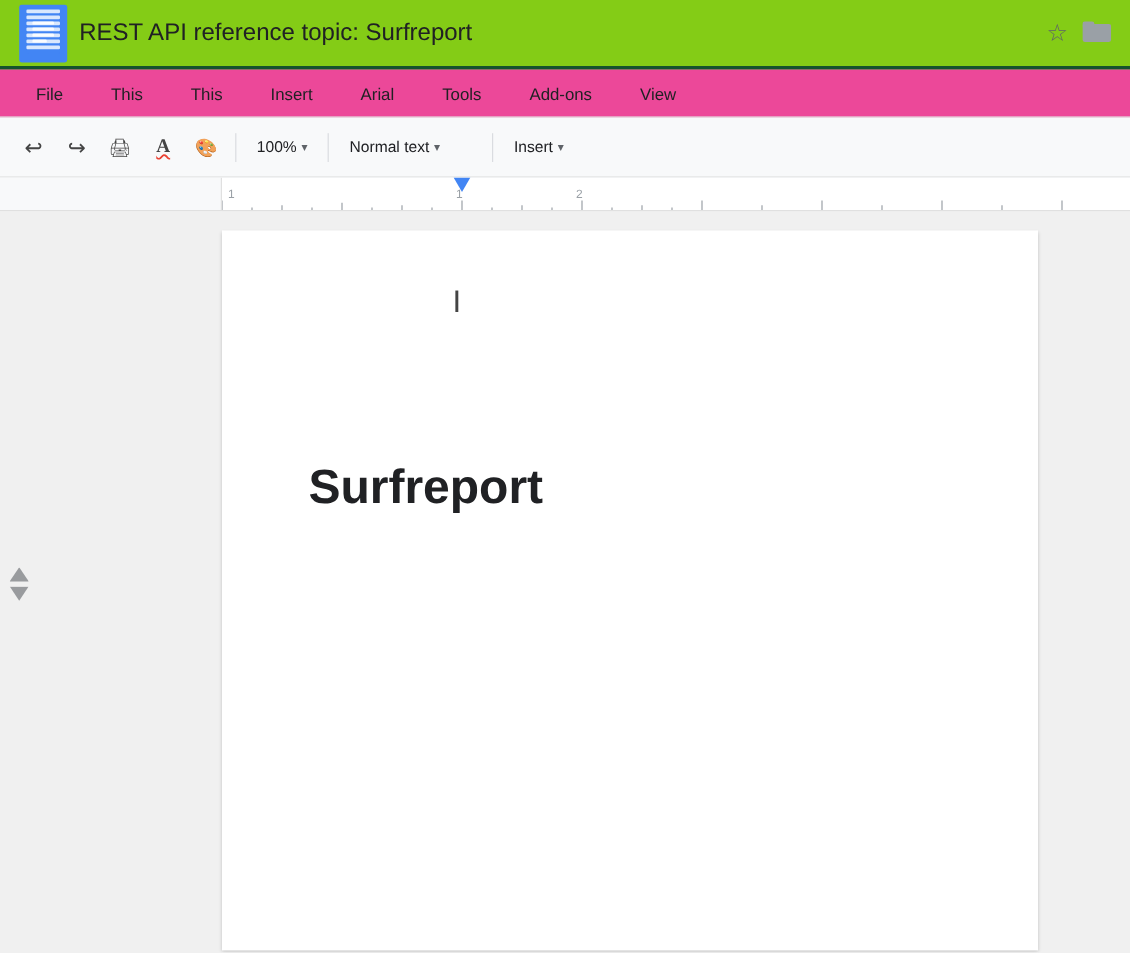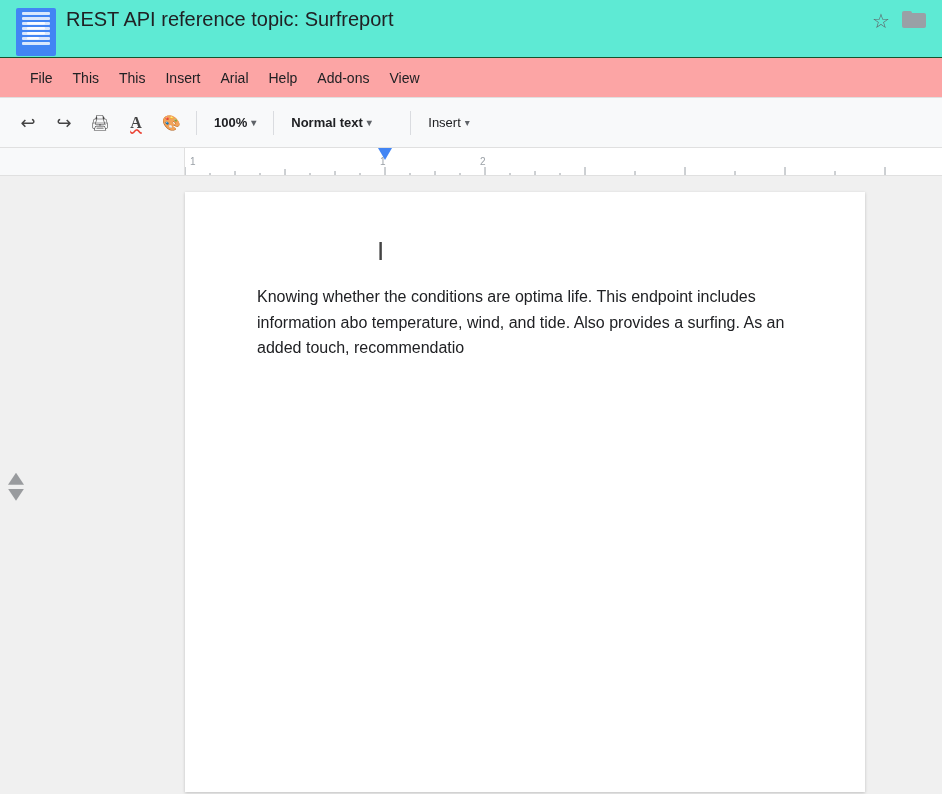--- a/index.html
+++ b/index.html
@@ -11,26 +11,26 @@
     body {
       font-family: Arial, sans-serif;
       background: #f0f0f0;
       width: 942px;
       height: 794px;
       overflow: hidden;
     }
 
     
     .title-bar {
-      background: #5eead4;
-      display: flex;
-      align-items: flex-start;
+      background: #84cc16;
+      display: flex;
+      align-items: center;
       padding: 8px 16px;
       gap: 10px;
-      border-bottom: 1px solid #14532d;
+      border-bottom: 3px solid #14532d;
       height: 58px;
     }
 
     .doc-icon {
       width: 40px;
       height: 48px;
       background: #4285f4;
       border-radius: 2px;
       display: flex;
       align-items: center;
@@ -65,25 +65,25 @@
     }
 
     .star-icon, .folder-icon {
       color: #5f6368;
       font-size: 20px;
       cursor: pointer;
     }
 
     
     .menu-bar {
-      background: #fca5a5;
+      background: #ec4899;
       display: flex;
       align-items: center;
       padding: 4px 20px;
-      gap: 0;
+      gap: 20px;
       border-bottom: 1px solid #e0e0e0;
       height: 40px;
     }
 
     .menu-item {
       padding: 4px 10px;
       font-size: 14px;
       color: #202124;
       cursor: pointer;
       border-radius: 4px;
@@ -135,27 +135,27 @@
       white-space: nowrap;
     }
 
     .dropdown-arrow {
       font-size: 10px;
       color: #5f6368;
     }
 
     .zoom-dropdown {
       font-size: 13px;
-      font-weight: 700;
+      font-weight: 400;
     }
 
     .style-dropdown {
       font-size: 13px;
       min-width: 120px;
-      font-weight: 700;
+      font-weight: 400;
       align-items: center;
     }
 
     .font-dropdown {
       font-size: 13px;
       min-width: 80px;
       font-weight: 500;
     }
 
     
@@ -233,21 +233,21 @@
     </span>
   </div>
 </div>
 
 <div class="menu-bar">
   <span class="menu-item">File</span>
   <span class="menu-item">This</span>
   <span class="menu-item">This</span>
   <span class="menu-item">Insert</span>
   <span class="menu-item">Arial</span>
-  <span class="menu-item">Help</span>
+  <span class="menu-item">Tools</span>
   <span class="menu-item">Add-ons</span>
   <span class="menu-item">View</span>
 </div>
 
 <div class="toolbar">
   <div class="toolbar-btn">
     <span style="font-size:18px;">↩</span>
   </div>
   <div class="toolbar-btn">
     <span style="font-size:18px;">↪</span>
@@ -331,19 +331,25 @@
       <div style="width: 16px; height: 12px; background: #5f6368; clip-path: polygon(50% 0%, 0% 100%, 100% 100%); opacity: 0.6;"></div>
       <div style="width: 16px; height: 12px; background: #5f6368; clip-path: polygon(0% 0%, 100% 0%, 50% 100%); opacity: 0.6;"></div>
     </div>
   </div>
 
   <div class="document-page">
     
     <div style="position: absolute; top: 44px; left: 192px; font-size: 26px; color: #444; cursor: text; user-select: none;">I</div>
 
     
-
-    
-    <p style="font-size: 16px; font-family: Arial, sans-serif; color: #202124; line-height: 1.6; margin-top: 20px;">Knowing whether the conditions are optima life. This endpoint includes information abo temperature, wind, and tide. Also provides a surfing. As an added touch, recommendatio</p>
+    <div style="margin-top: 120px; margin-bottom: 16px; position: relative; display: inline-block;">
+      <h1 style="font-size: 40px; font-weight: bold; font-family: Arial, sans-serif; color: #202124; margin: 0; display: inline;">Surfreport</h1>
+      
+      <div style="position: absolute; bottom: 2px; left: 0; width: 100%; overflow: hidden; height: 6px;">
+        
+      </div>
+    </div>
+
+    
   </div>
 
   <div style="flex: 1; background: #f0f0f0;"></div>
 </div>
 
 </body></html>

